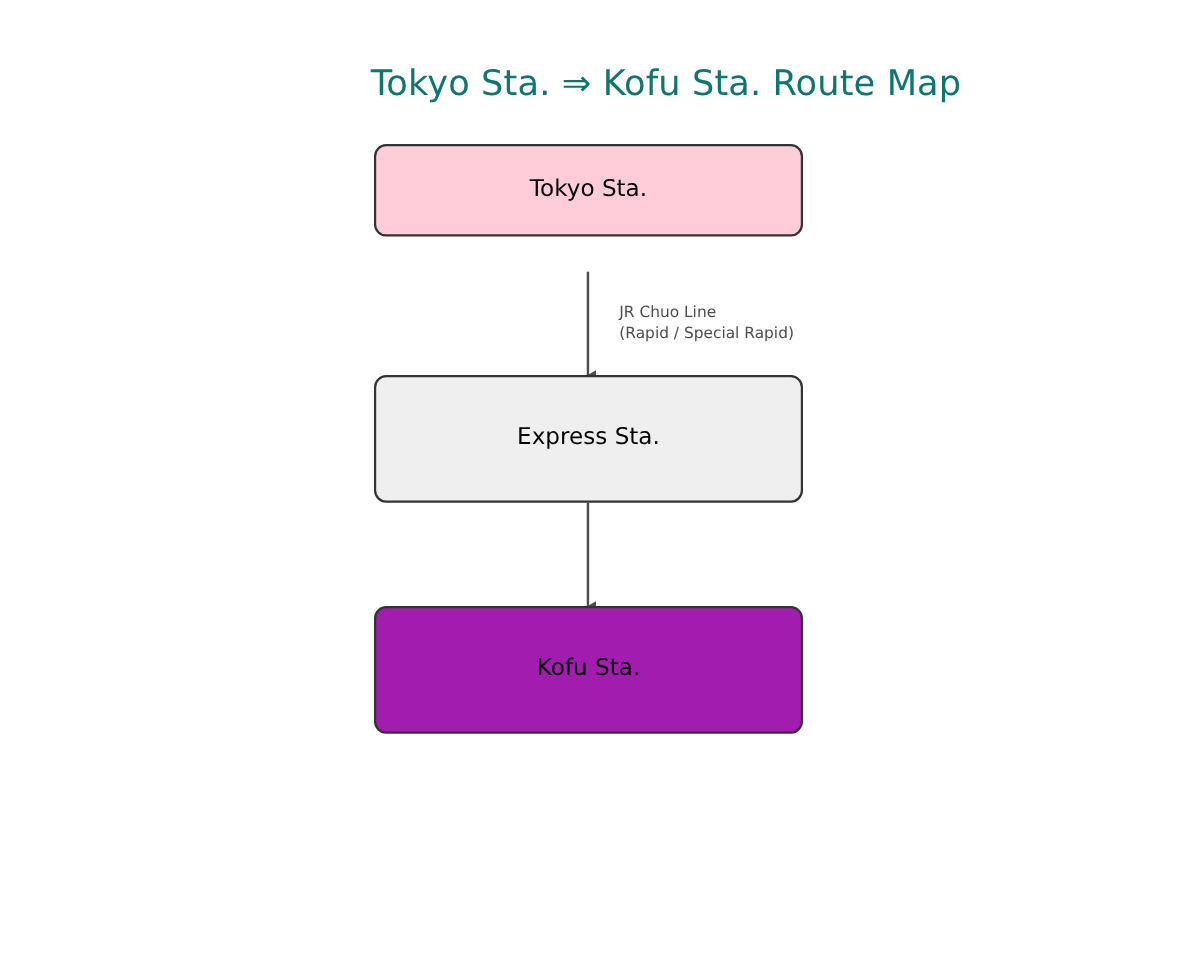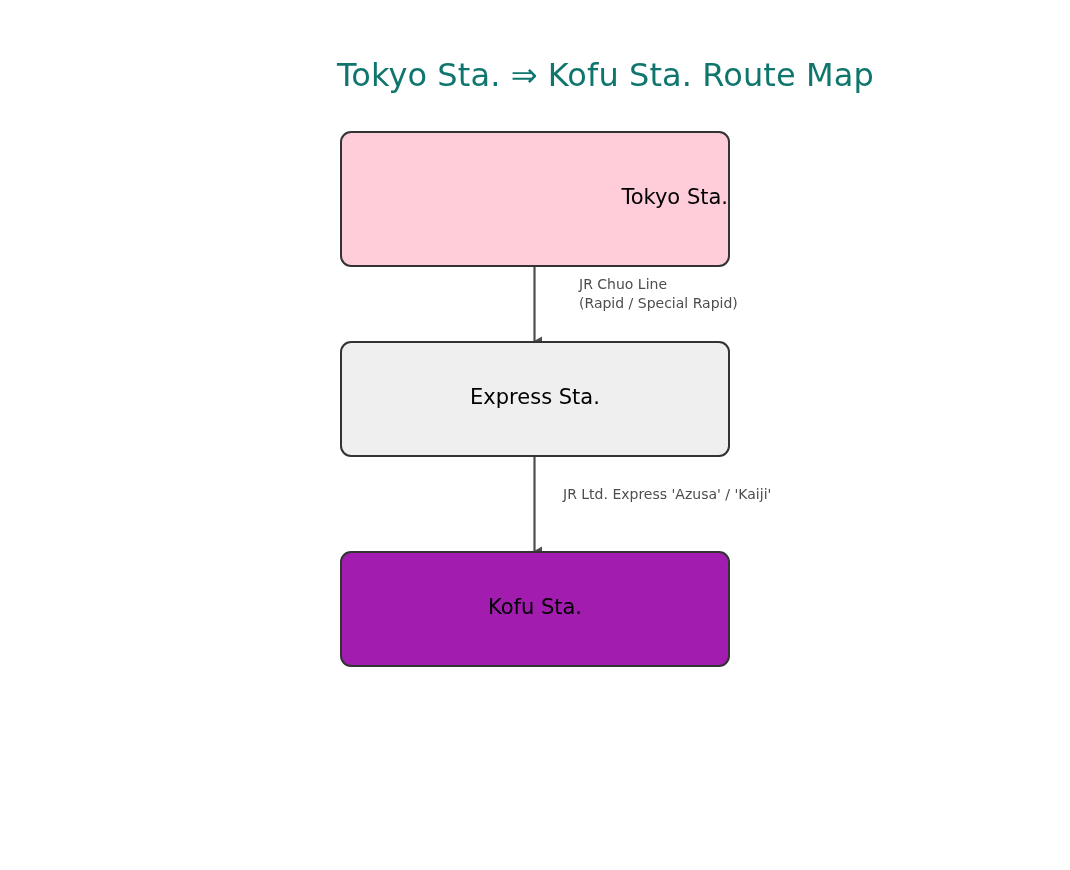--- a/index.html
+++ b/index.html
@@ -51,23 +51,22 @@
     font-size: 21px;
     color: #000000;
     line-height: 26px;
     white-space: nowrap;
     position: relative;
     top: -2px;
   }
 
   #node-tokyo {
     top: 131px;
-    height: 136px;
+    height: 84px;
     background: #ffccda;
-    justify-content: flex-end;
   }
   #node-shinjuku {
     top: 341px;
     height: 116px;
     background: #efefef;
   }
   #node-kofu {
     top: 551px;
     height: 116px;
     background: #a21caf;
@@ -85,21 +84,21 @@
 
   
   .edge-label {
     position: absolute;
     left: 563px;
     font-size: 14px;
     line-height: 19px;
     color: #4d4d4d;
     white-space: nowrap;
   }
-  #edge-label-1 { top: 275px; margin-left: 16px; }
+  #edge-label-1 { top: 275px; }
   #edge-label-2 { top: 485px; }
 </style>
 </head>
 <body>
 
 <div id="diagram-canvas">
 
   <div id="diagram-title">Tokyo Sta. ⇒ Kofu Sta. Route Map</div>
 
   <svg id="edge-layer" viewBox="0 0 1070 870" width="1070" height="870">
@@ -129,16 +128,15 @@
   <div class="node" id="node-kofu">
     <span class="node-label">Kofu Sta.</span>
   </div>
 
   <div class="edge-label" id="edge-label-1">
     <div>JR Chuo Line</div>
     <div>(Rapid / Special Rapid)</div>
   </div>
 
   <div class="edge-label" id="edge-label-2">
-    <div>JR Ltd. Express 'Azusa' / 'Kaiji'</div>
   </div>
 
 </div>
 
 </body></html>

